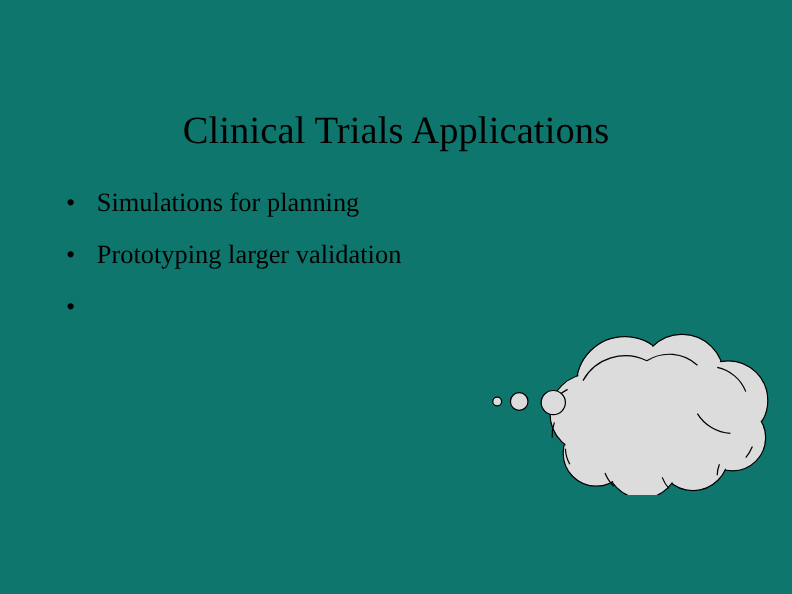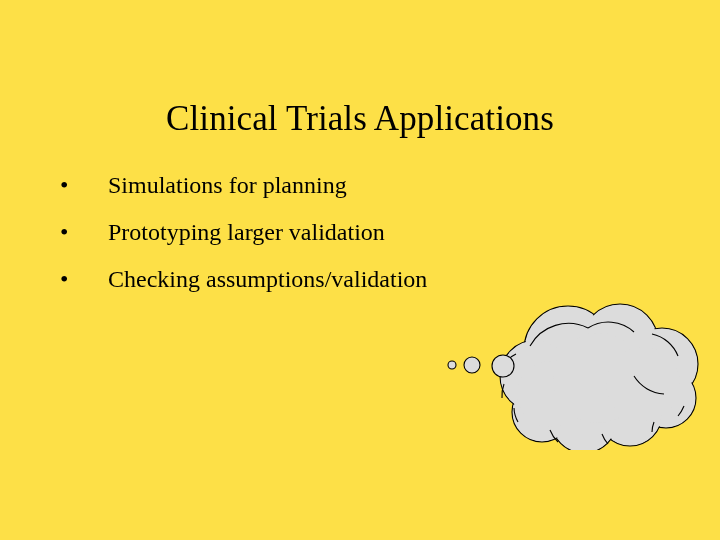--- a/index.html
+++ b/index.html
@@ -49,54 +49,52 @@
     position: absolute;
     left: 4px;
     top: 0;
     width: 18px;
     font-size: 24px;
     line-height: 47px;
     text-align: left;
   }
   .bullet-text {
     display: inline;
-    margin-left: 20px;
   }
   #thought-bubble {
     position: absolute;
     left: 438px;
     top: 298px;
     width: 274px;
     height: 152px;
   }
   #thought-bubble svg {
     display: block;
     width: 274px;
     height: 152px;
   }
 </style>
 </head>
 <body>
 
-<div id="slide" style="background: #fde047;">
+<div id="slide" style="background: #0f766e;">
 
   <h1 id="slide-title">Clinical Trials Applications</h1>
 
   <ul id="bullet-list">
     <li class="bullet-item">
       <span class="bullet-marker">•</span>
       <span class="bullet-text">Simulations for planning</span>
     </li>
     <li class="bullet-item">
       <span class="bullet-marker">•</span>
       <span class="bullet-text">Prototyping larger validation</span>
     </li>
     <li class="bullet-item">
       <span class="bullet-marker">•</span>
-      <span class="bullet-text">Checking assumptions/validation</span>
     </li>
   </ul>
 
   <div id="thought-bubble">
     <svg viewBox="0 0 274 152" xmlns="http://www.w3.org/2000/svg">
       <g id="bubble-colors" stroke="#000000" stroke-width="1.1" fill="#DCDCDC">
 
         <g>
           <circle cx="130" cy="52" r="44" fill="#DCDCDC"></circle>
           <circle cx="182" cy="44" r="38" fill="#DCDCDC"></circle>

